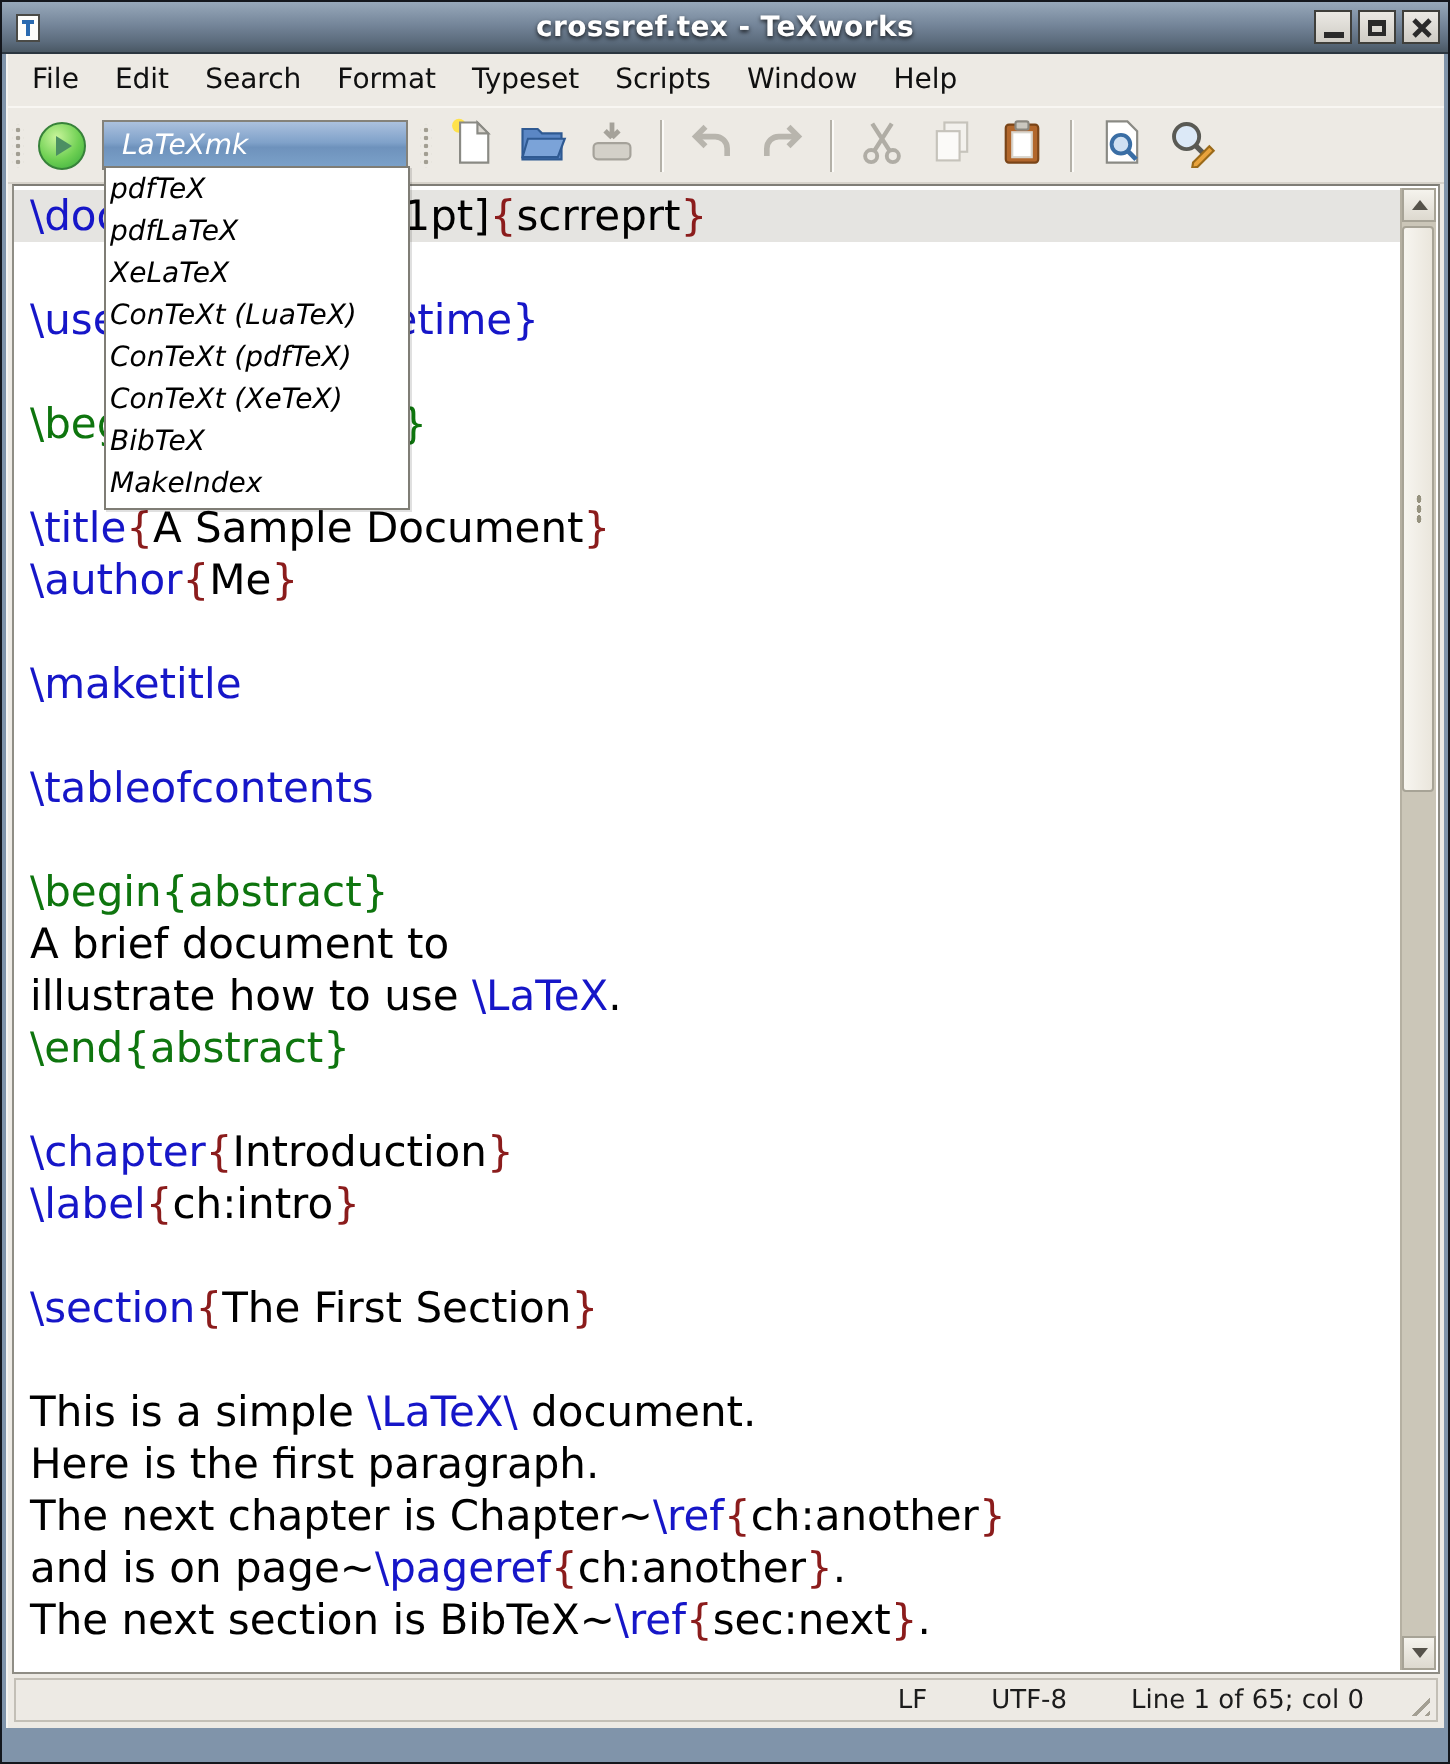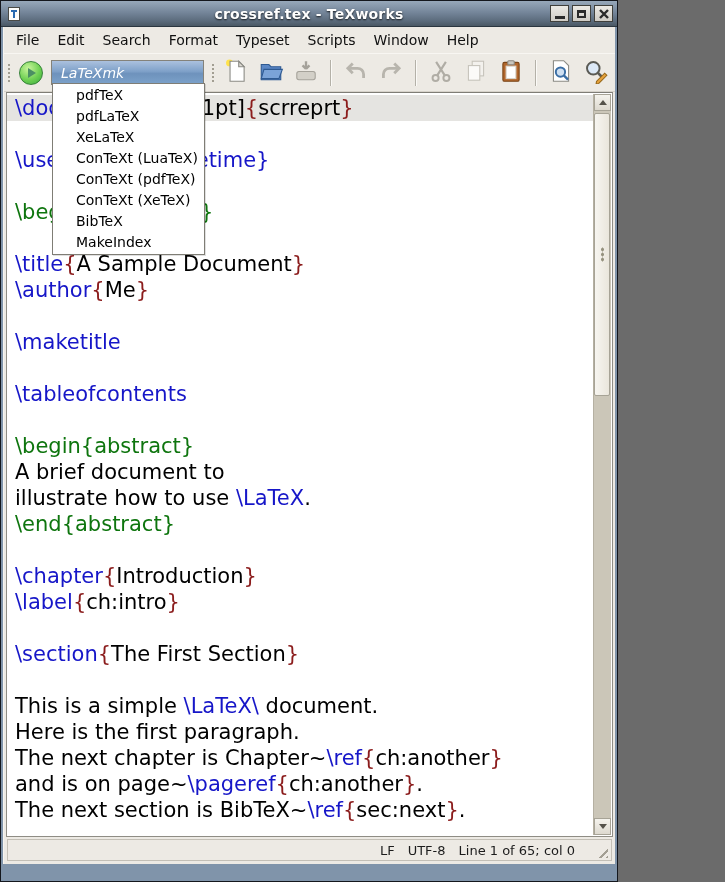--- a/index.html
+++ b/index.html
@@ -1,16 +1,16 @@
 <!DOCTYPE html>
 <html><head>
 <meta charset="utf-8">
 <style>
   html,body{margin:0;padding:0;background:#6b6b6b;font-family:"DejaVu Sans","Liberation Sans",sans-serif;}
-  .window{width:618px;height:882px;box-sizing:border-box;background:#8094aa;border:1px solid #14171d;
+  .window{width:725px;height:882px;box-sizing:border-box;background:#8094aa;border:1px solid #14171d;
           display:flex;flex-direction:column;position:relative;overflow:hidden;}
 
   
   .titlebar{flex:0 0 25px;height:25px;background:linear-gradient(180deg,#97a8ba 0%,#75869a 45%,#5b6b7c 80%,#4a5864 100%);
             border-bottom:1px solid #2b3640;display:flex;align-items:center;position:relative;}
   .titlebar .title{position:absolute;left:0;right:0;text-align:center;color:#fff;font-weight:bold;
                    font-size:14px;text-shadow:0 1px 2px rgba(0,0,0,.8);letter-spacing:.2px;}
   .app-icon{margin-left:5px;z-index:1;display:flex;}
   .winbtns{margin-left:auto;display:flex;gap:3px;margin-right:4px;z-index:1;}
   .wbtn{width:19px;height:17px;background:linear-gradient(#ebe9e4,#cfccc5);border:1px solid #3f3f3b;
@@ -59,29 +59,29 @@
   .sb-btn.up{top:0;}  .sb-btn.down{bottom:0;}
   .tri-up{width:0;height:0;border-left:4px solid transparent;border-right:4px solid transparent;border-bottom:5px solid #55524a;}
   .tri-down{width:0;height:0;border-left:4px solid transparent;border-right:4px solid transparent;border-top:5px solid #55524a;}
   .sb-track{position:absolute;top:17px;bottom:17px;left:0;right:0;}
   .sb-thumb{position:absolute;left:0;right:1px;top:2px;height:283px;background:linear-gradient(90deg,#f7f5f0,#eae6dc);
             border:1px solid #a7a396;border-radius:2px;box-sizing:border-box;display:flex;align-items:center;justify-content:center;}
   .thumb-grip{width:3px;height:15px;background-image:radial-gradient(#96927f 1.1px,transparent 1.3px);background-size:3px 5px;}
 
   
   .statusbar{flex:0 0 20px;margin:2px 3px 3px;border:1px solid #c3bfb6;display:flex;align-items:center;
-             justify-content:flex-end;gap:13px;padding-right:36px;font-size:13px;color:#1c1c1c;position:relative;background:#edeae4;}
+             justify-content:flex-end;gap:32px;padding-right:36px;font-size:13px;color:#1c1c1c;position:relative;background:#edeae4;}
   .resize-grip{position:absolute;right:3px;bottom:2px;width:13px;height:13px;
                background:repeating-linear-gradient(135deg,transparent 0 3px,#a39f93 3px 4.5px);
                clip-path:polygon(100% 0,100% 100%,0 100%);}
 
   
   .engine-popup{position:absolute;left:51px;top:82px;width:153px;box-sizing:border-box;background:#fff;
                 border:1px solid #7f7d75;z-index:50;padding:1px 0;box-shadow:1px 1px 0 rgba(0,0,0,.12);}
-  .engine-item{height:21px;line-height:21px;padding-left:23px;font-size:14px;color:#000;white-space:nowrap;}
+  .engine-item{height:21px;line-height:21px;padding-left:2px;font-size:14px;color:#000;white-space:nowrap;font-style:italic;}
 </style>
 </head>
 <body>
 
 <div class="window">
 
   <div class="titlebar">
     <span class="app-icon">
       <svg width="16" height="16" viewBox="0 0 16 16">
           <rect x="2.5" y="1.5" width="11" height="13" fill="#fdfdfb" stroke="#4a4a46"></rect>

